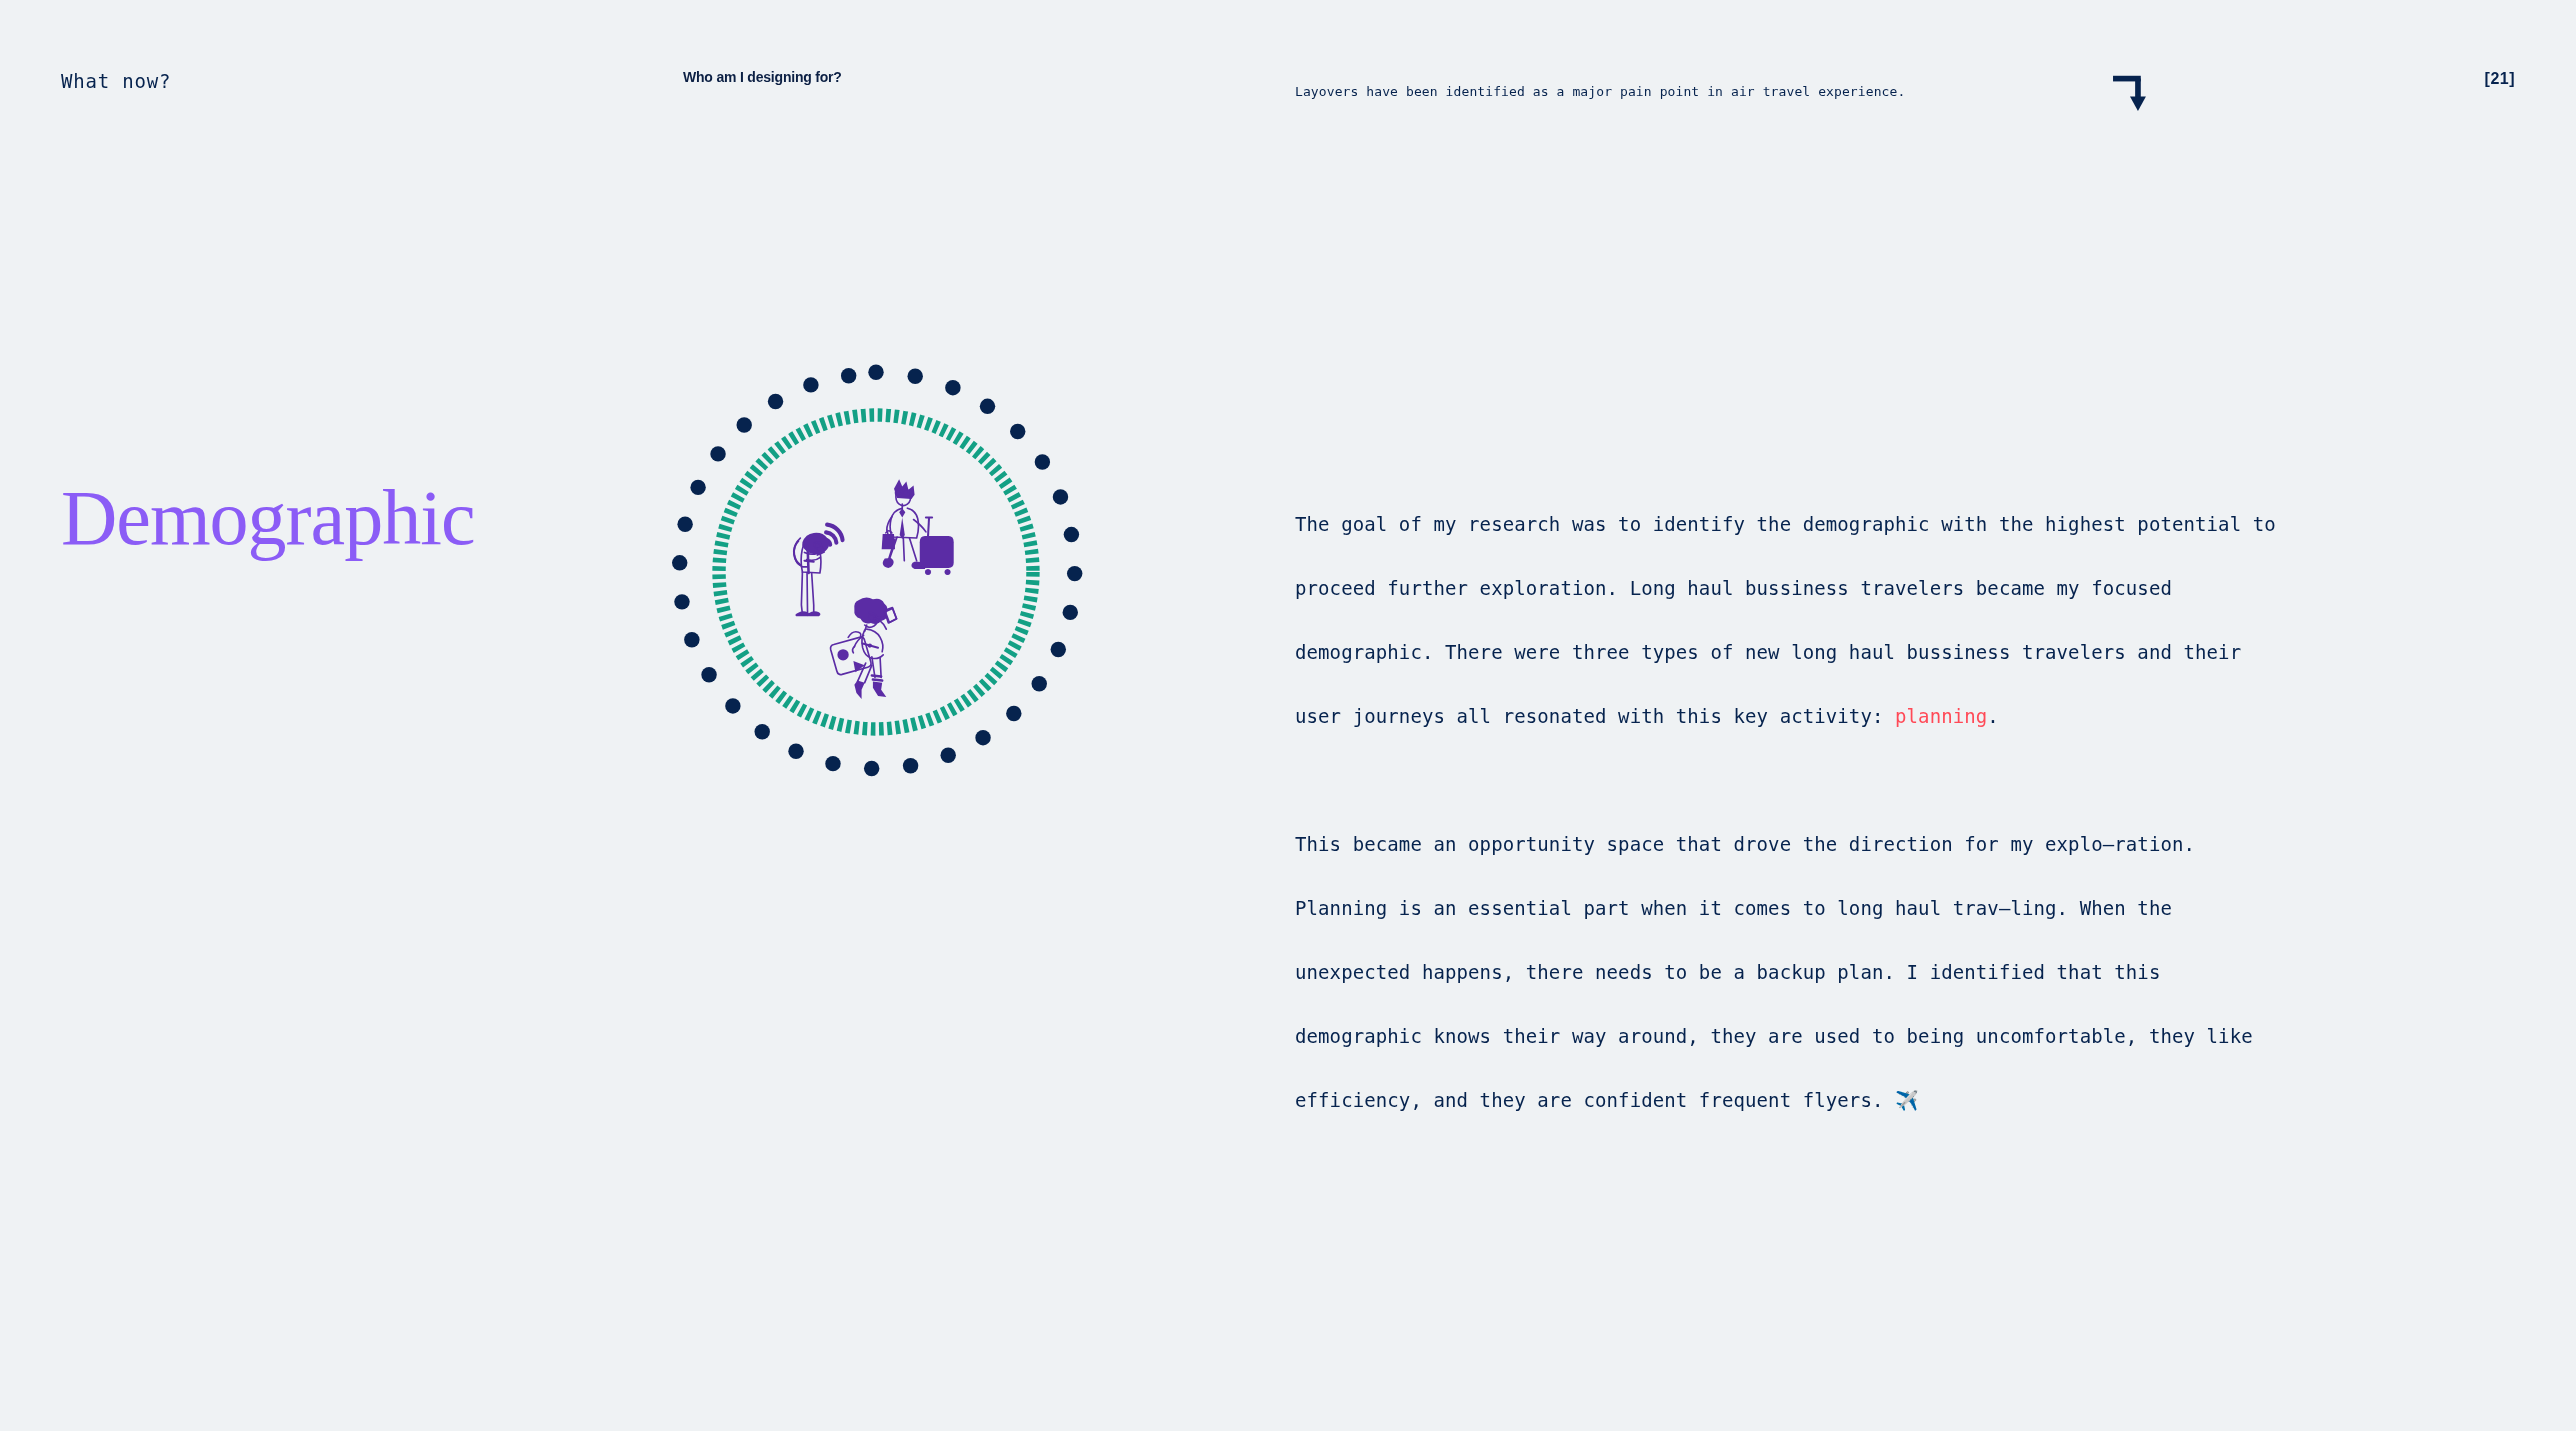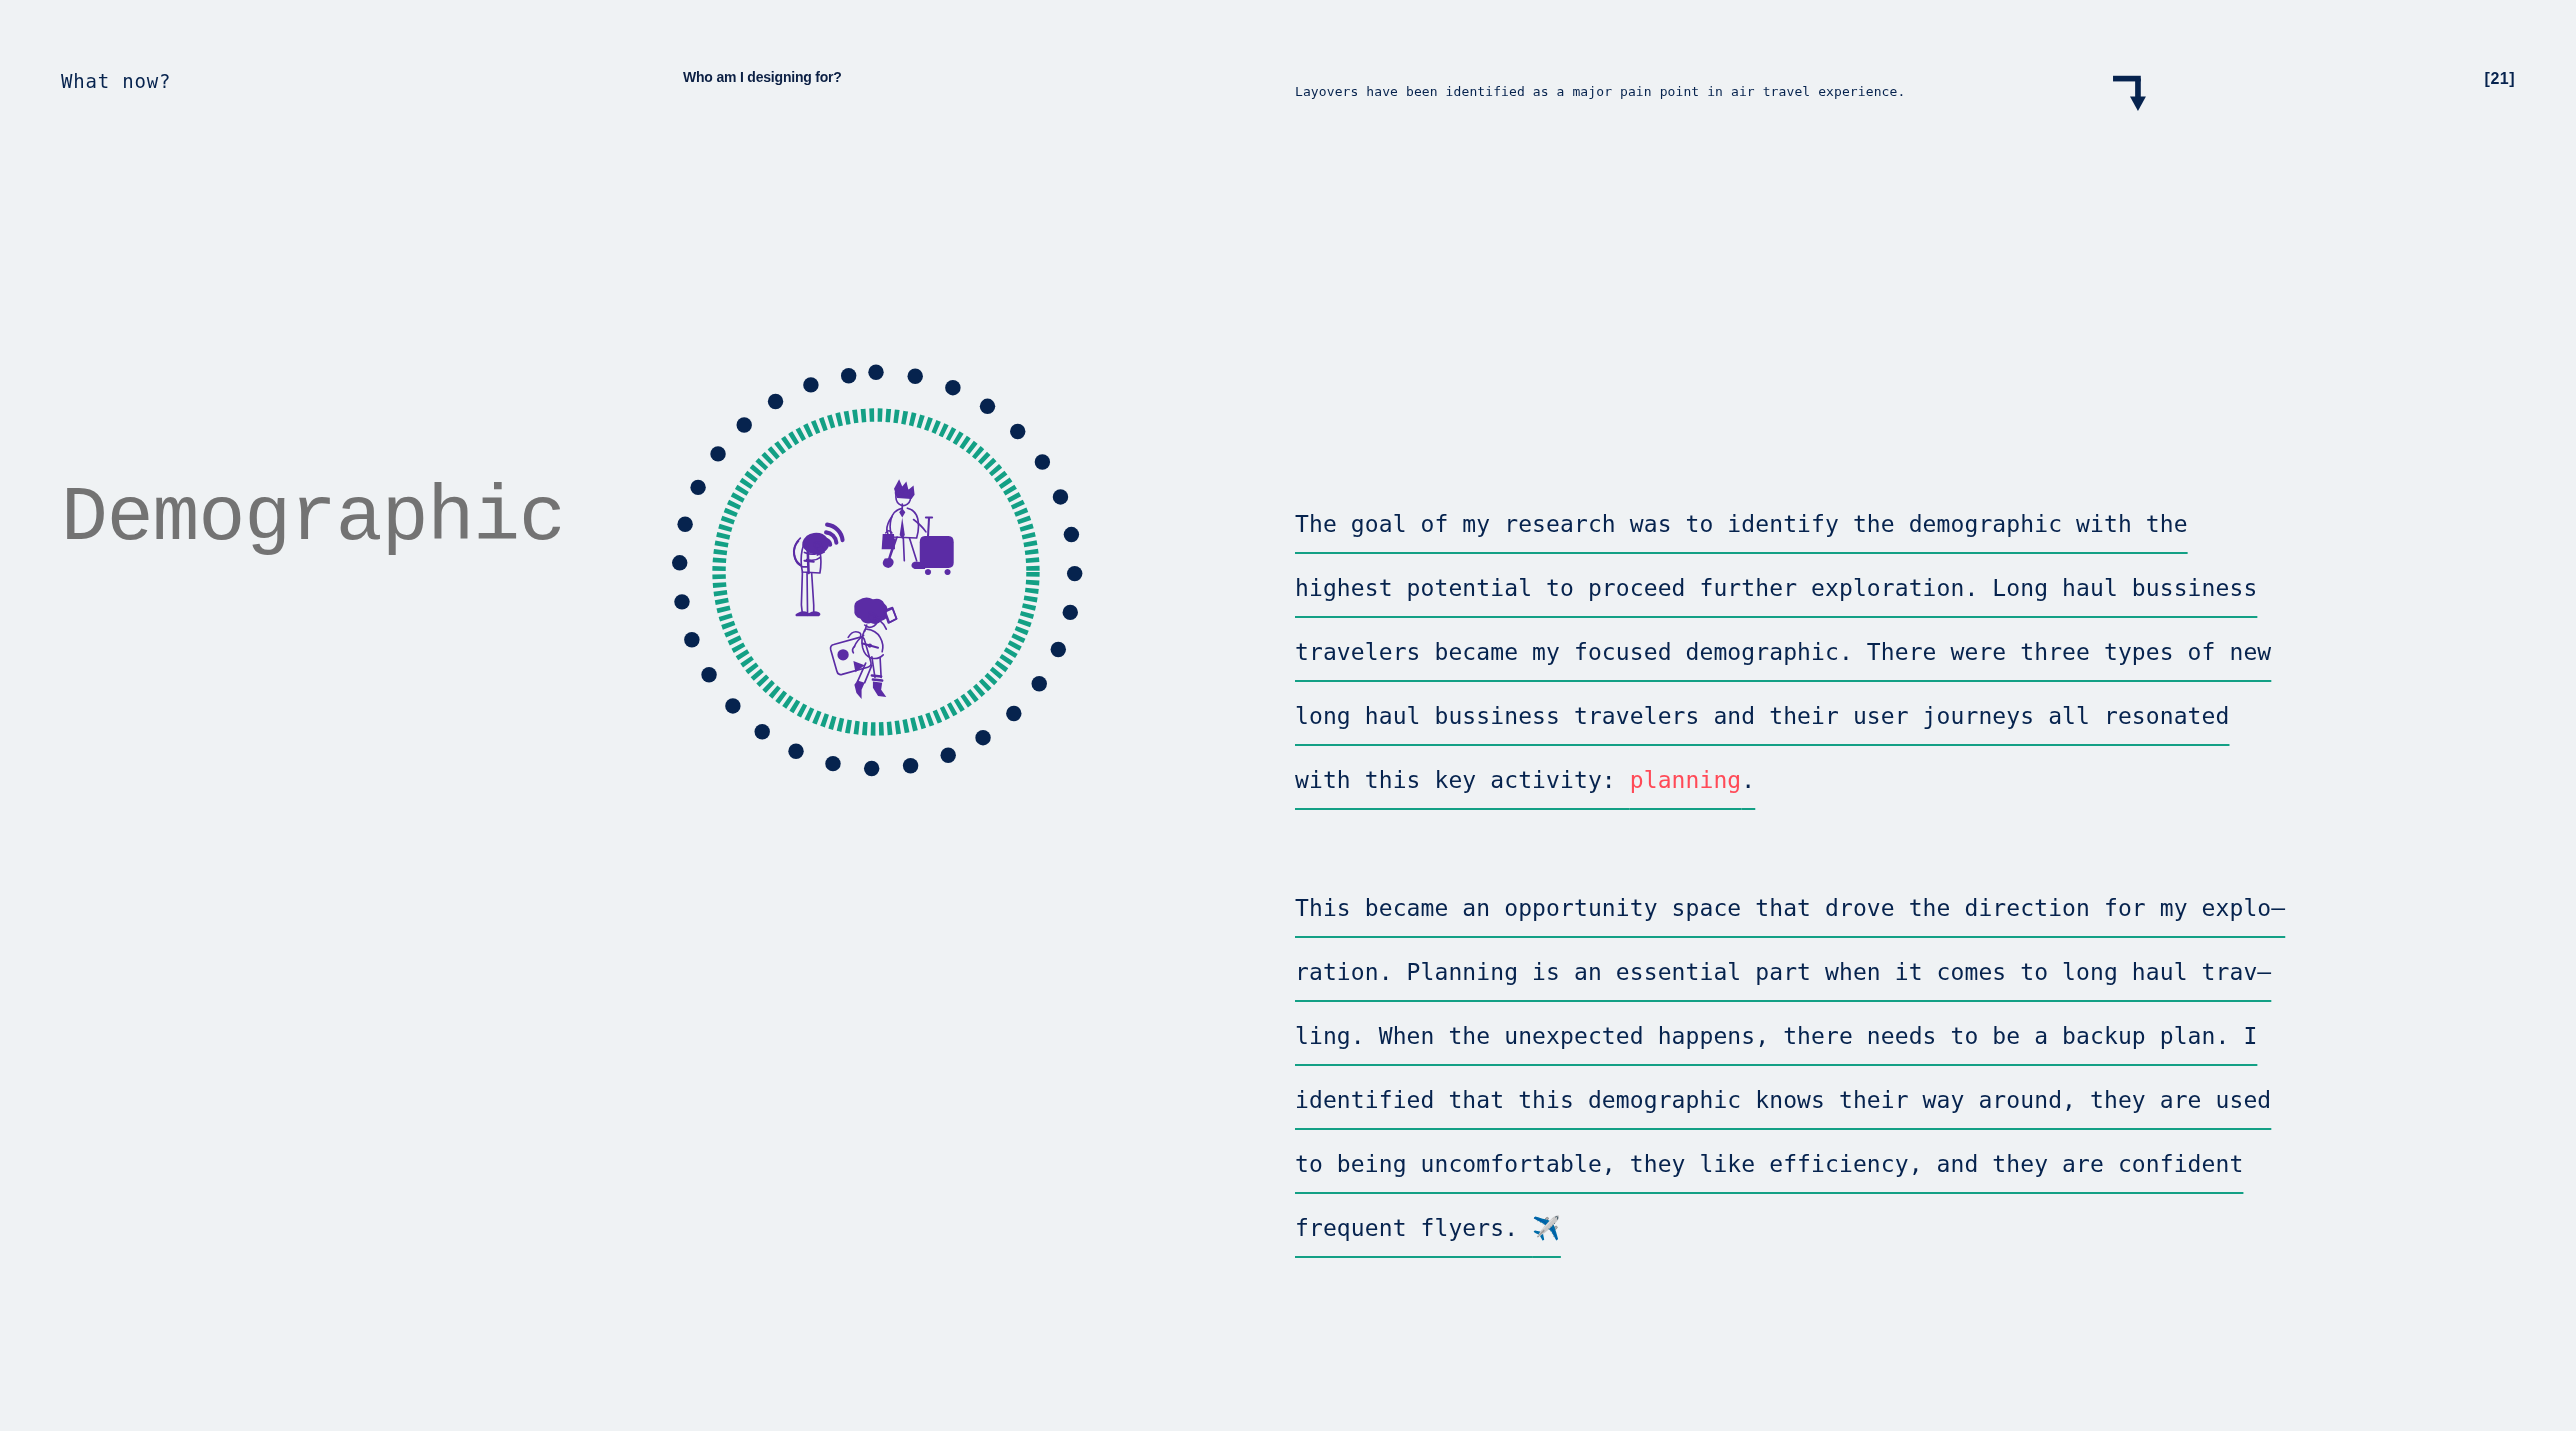--- a/index.html
+++ b/index.html
@@ -79,26 +79,26 @@
     letter-spacing: 0.5px;
     color: #06234e;
     white-space: nowrap;
   }
 
   
   .big-title {
     position: absolute;
     left: 61px;
     top: 479px;
-    font-family: Liberation Mono, monospace;
+    font-family: Liberation Serif, serif;
     font-weight: 400;
     font-size: 78px;
     letter-spacing: -1px;
     line-height: 1;
-    color: #737373;
+    color: #8b5cf6;
     white-space: nowrap;
   }
 
   
   .circle-graphic {
     position: absolute;
     left: 665px;
     top: 361px;
     width: 422px;
     height: 422px;
@@ -108,25 +108,24 @@
   
   .text-col {
     position: absolute;
     left: 1295px;
     top: 492px;
     width: 994px;
   }
 
   .para {
     font-family: "DejaVu Sans Mono", "Liberation Mono", monospace;
-    font-size: 23px;
+    font-size: 19px;
     letter-spacing: 0.1px;
     color: #06234e;
     line-height: 64px;
-    text-decoration: underline;
     text-decoration-color: #13a085;
     text-decoration-thickness: 2.1px;
     text-underline-offset: 19.6px;
   }
 
   .para + .para { margin-top: 64px; }
 
   .hl-planning { color: #ff4a57; }
 
   .plane-emoji {

